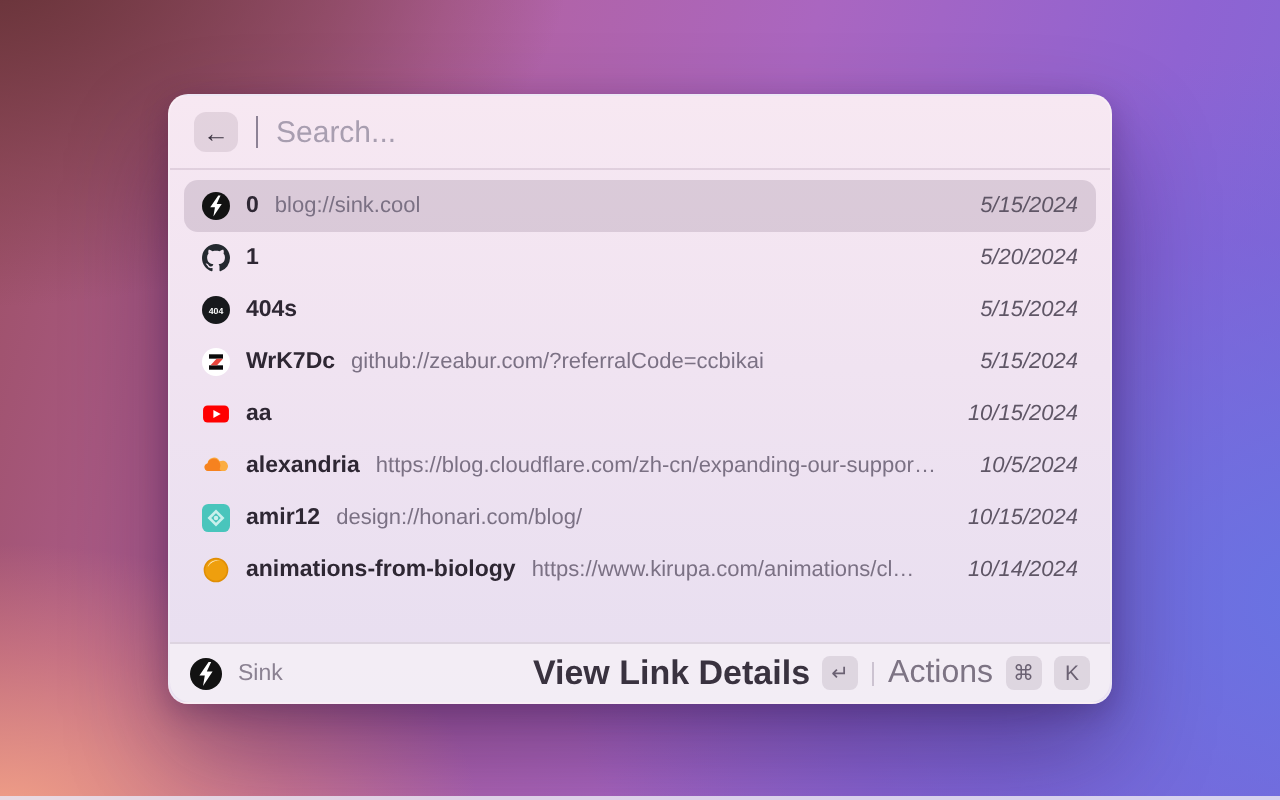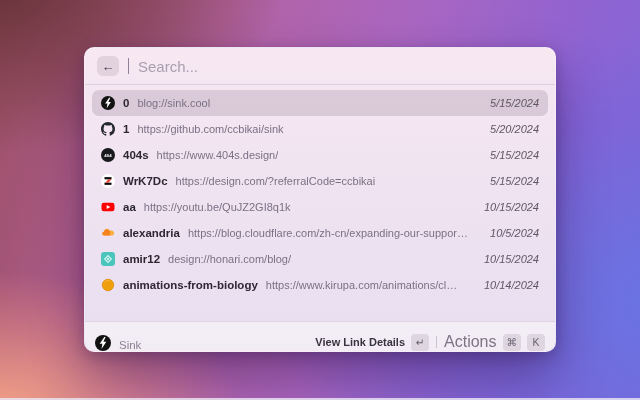--- a/index.html
+++ b/index.html
@@ -59,31 +59,31 @@
   .row .url {
     color:#7b7184; font-size:11px; white-space:nowrap;
     overflow:hidden; text-overflow:ellipsis; min-width:0; flex:0 1 auto;
   }
   .row .spacer { flex:1 1 0; min-width:6px; }
   .row .date { color:#5f5666; font-size:11px; white-space:nowrap;font-style:italic; }
 
   
   .footer {
     height:30px; flex:0 0 30px;
-    display:flex; align-items:flex-end; gap:8px;
+    display:flex; align-items:center; gap:8px;
     padding:0 10px;
     border-top:1px solid rgba(70,45,80,0.13);
     background:rgba(246,242,247,0.72);
     border-radius:0 0 10px 10px;
   }
   .footer .app-icon svg { width:16px; height:16px; display:block; }
   .footer .app-name { color:#8b8292; font-size:11.5px; }
   .footer .right { margin-left:auto; display:flex; align-items:center; gap:7px; }
   .action-group { display:flex; align-items:center; gap:6px; cursor:pointer; }
-  .action-primary { color:#39323f; font-weight:bold; font-size:11px; }
+  .action-primary { color:#39323f; font-weight:bold; font-size:17px; }
   .action-secondary { color:#7d7484; font-size:16px; }
   .keycap {
     min-width:18px; height:17px; padding:0 4px;
     border-radius:4px; background:rgba(112,92,118,0.16);
     color:#6b6273; font-size:10.5px;
     display:flex; align-items:center; justify-content:center;
   }
   .footer-divider { width:1px; height:12px; background:rgba(70,45,80,0.22); }
 </style>
 </head>
@@ -115,62 +115,59 @@
     <span class="date">5/15/2024</span>
   </div>
 
   <div class="row">
     <span class="icon">
             <svg viewBox="0 0 16 16">
               <path fill="#24292f" d="M8 0C3.58 0 0 3.58 0 8c0 3.54 2.29 6.53 5.47 7.59.4.07.55-.17.55-.38 0-.19-.01-.82-.01-1.49-2.01.37-2.53-.49-2.69-.94-.09-.23-.48-.94-.82-1.13-.28-.15-.68-.52-.01-.53.63-.01 1.08.58 1.23.82.72 1.21 1.87.87 2.33.66.07-.52.28-.87.51-1.07-1.78-.2-3.64-.89-3.64-3.95 0-.87.31-1.59.82-2.15-.08-.2-.36-1.02.08-2.12 0 0 .67-.21 2.2.82.64-.18 1.32-.27 2-.27.68 0 1.36.09 2 .27 1.53-1.04 2.2-.82 2.2-.82.44 1.1.16 1.92.08 2.12.51.56.82 1.27.82 2.15 0 3.07-1.87 3.75-3.65 3.95.29.25.54.73.54 1.48 0 1.07-.01 1.93-.01 2.2 0 .21.15.46.55.38A8.01 8.01 0 0 0 16 8c0-4.42-3.58-8-8-8z"></path>
             </svg>
           </span>
     <span class="slug">1</span>
-    <span class="url">https://github.com/ccbikai/sink</span>
     <span class="spacer"></span>
     <span class="date">5/20/2024</span>
   </div>
 
   <div class="row">
     <span class="icon">
             <svg viewBox="0 0 16 16">
               <circle cx="8" cy="8" r="8" fill="#17191c"></circle>
               <text x="8" y="10.2" font-size="5" font-weight="bold" fill="#fff" text-anchor="middle" font-family="Liberation Sans, sans-serif">404</text>
             </svg>
           </span>
     <span class="slug">404s</span>
-    <span class="url">https://www.404s.design/</span>
     <span class="spacer"></span>
     <span class="date">5/15/2024</span>
   </div>
 
   <div class="row">
     <span class="icon">
             <svg viewBox="0 0 16 16">
               <circle cx="8" cy="8" r="8" fill="#ffffff"></circle>
               <rect x="4" y="3.6" width="8" height="2.5" fill="#0a0a0a"></rect>
               <rect x="4" y="9.9" width="8" height="2.5" fill="#0a0a0a"></rect>
               <path d="M12 6.1 8.6 9.9H4.9l3.4-3.8z" fill="#e8453c"></path>
             </svg>
           </span>
     <span class="slug">WrK7Dc</span>
-    <span class="url">https://design.com/?referralCode=ccbikai</span>
+    <span class="url">github://zeabur.com/?referralCode=ccbikai</span>
     <span class="spacer"></span>
     <span class="date">5/15/2024</span>
   </div>
 
   <div class="row">
     <span class="icon">
             <svg viewBox="0 0 16 16">
               <rect x="0.6" y="3.1" width="14.8" height="9.8" rx="2.6" fill="#ff0000"></rect>
               <path d="M6.5 5.7v4.6L10.7 8z" fill="#fff"></path>
             </svg>
           </span>
     <span class="slug">aa</span>
-    <span class="url">https://youtu.be/QuJZ2GI8q1k</span>
     <span class="spacer"></span>
     <span class="date">10/15/2024</span>
   </div>
 
   <div class="row">
     <span class="icon">
             <svg viewBox="0 0 16 16">
               <path d="M13.2 10.9H3.6a2.2 2.2 0 0 1-.4-4.35 3.6 3.6 0 0 1 6.9-1.2 2.9 2.9 0 0 1 3.1 5.55z" fill="#fbad41"></path>
               <path d="M11.6 10.9H3.6a2.2 2.2 0 0 1-.4-4.35 3.6 3.6 0 0 1 6.3-1.45c.9.95 1.2 2.3.9 3.5-.2.9-.8 1.9 1.2 2.3z" fill="#f6821f"></path>
             </svg>

